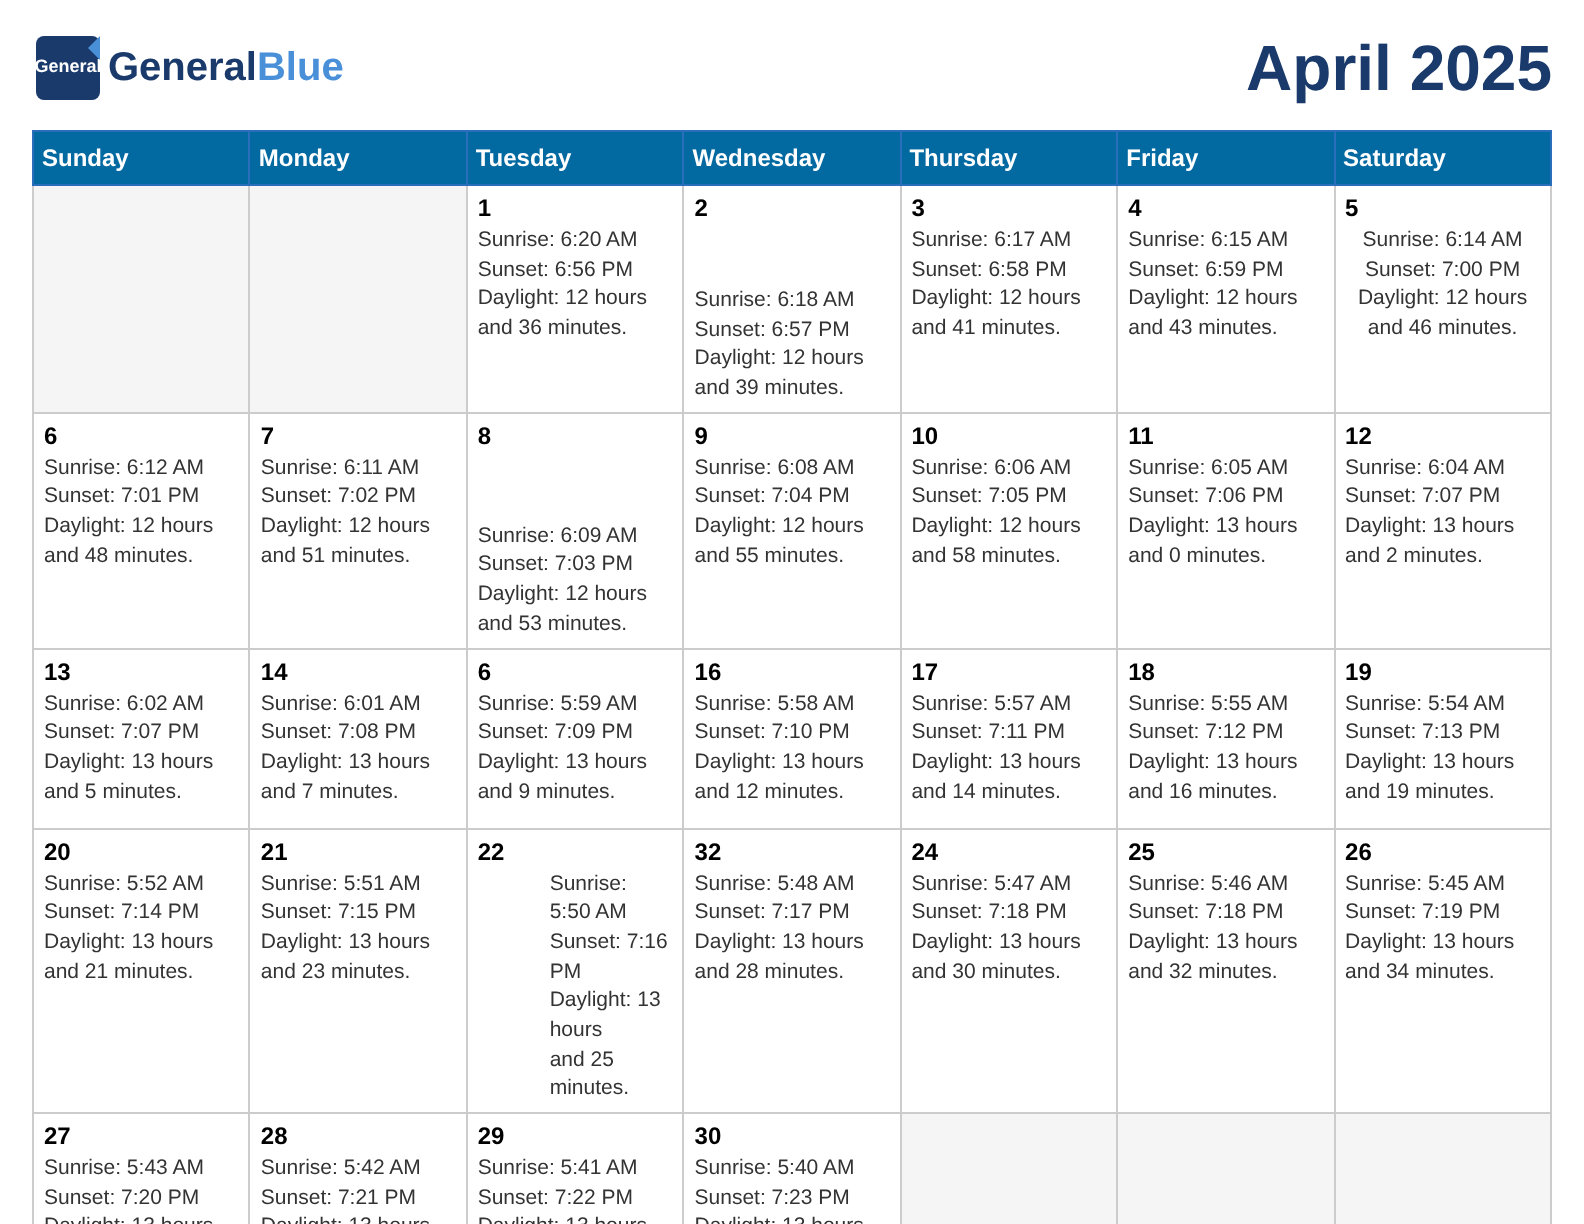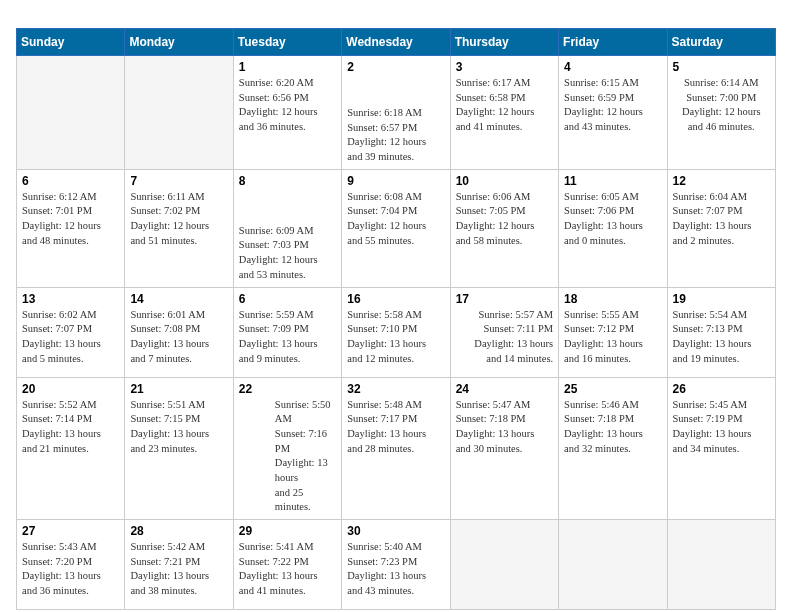--- a/index.html
+++ b/index.html
@@ -60,31 +60,43 @@
     }
     .day-num {
       font-weight: bold;
       font-size: 12px;
       margin-bottom: 2px;
     }
     .day-info {
       color: #333;
       line-height: 1.4;
       font-size: 10.5px;
-      font-family: Liberation Serif, serif;
     }
     .week-row td {
       height: 90px;
     }
   </style>
 </head>
 <body>
 
 <div class="header">
+  <div class="logo">
+    <div style="display:flex;align-items:center;gap:2px;">
+      <svg width="36" height="36" viewBox="0 0 36 36">
+        <rect x="2" y="2" width="32" height="32" rx="4" fill="#1a3a6b"></rect>
+        <text x="18" y="20" text-anchor="middle" fill="white" font-size="9" font-weight="bold" font-family="Arial">General</text>
+        <polygon points="28,8 34,2 34,14" fill="#4a90d9"></polygon>
+      </svg>
+      <div>
+        <div style="font-size:20px;font-weight:bold;color:#1a3a6b;line-height:1.1;">General<span style="color:#4a90d9;">Blue</span></div>
+      </div>
+    </div>
+  </div>
   <div class="title-block">
+    <div class="month-year">April 2025</div>
   </div>
 </div>
 
 <table class="calendar">
   <thead>
     <tr>
     <th>Sunday</th>
         <th>Monday</th>
         <th>Tuesday</th>
         <th>Wednesday</th>
@@ -208,21 +220,21 @@
         </td>
         <td>
           <div class="day-num">16</div>
           <div class="day-info" style="white-space: pre-line;">Sunrise: 5:58 AM
 Sunset: 7:10 PM
 Daylight: 13 hours
 and 12 minutes.</div>
         </td>
         <td>
           <div class="day-num">17</div>
-          <div class="day-info" style="white-space: pre-line; text-align: right;">Sunrise: 5:57 AM
+          <div class="day-info" style="white-space: pre-line;">Sunrise: 5:57 AM
 Sunset: 7:11 PM
 Daylight: 13 hours
 and 14 minutes.</div>
         </td>
         <td>
           <div class="day-num">18</div>
           <div class="day-info" style="white-space: pre-line;">Sunrise: 5:55 AM
 Sunset: 7:12 PM
 Daylight: 13 hours
 and 16 minutes.</div>

